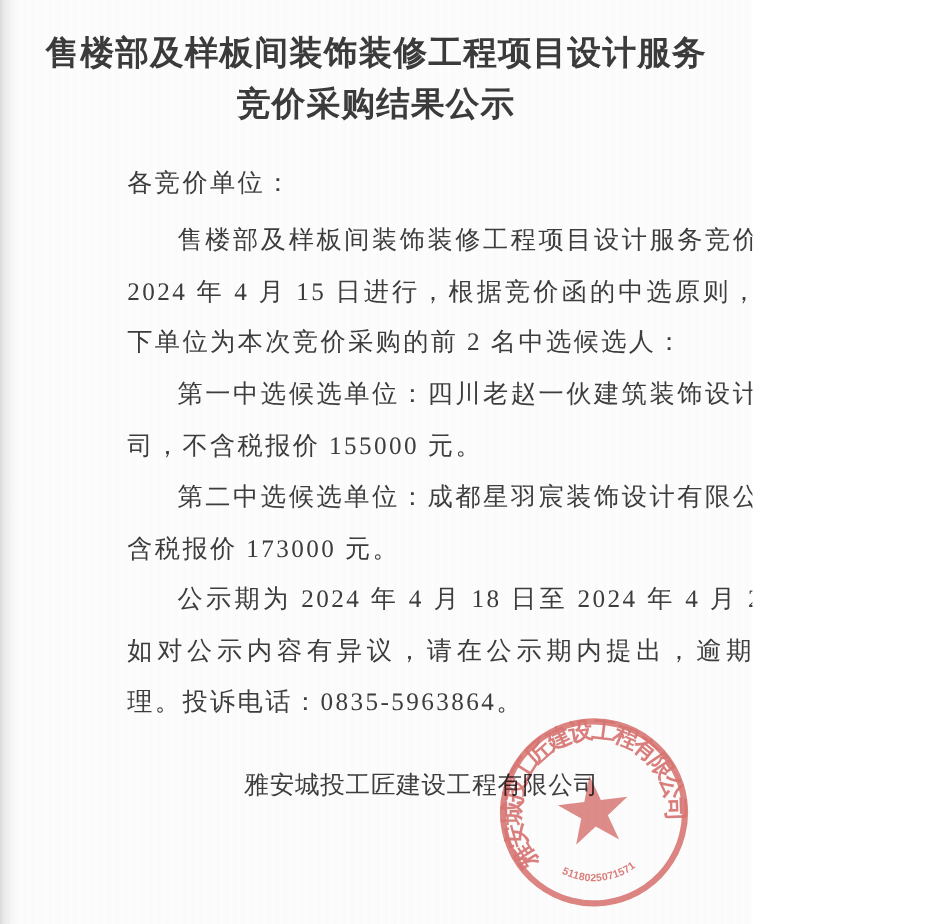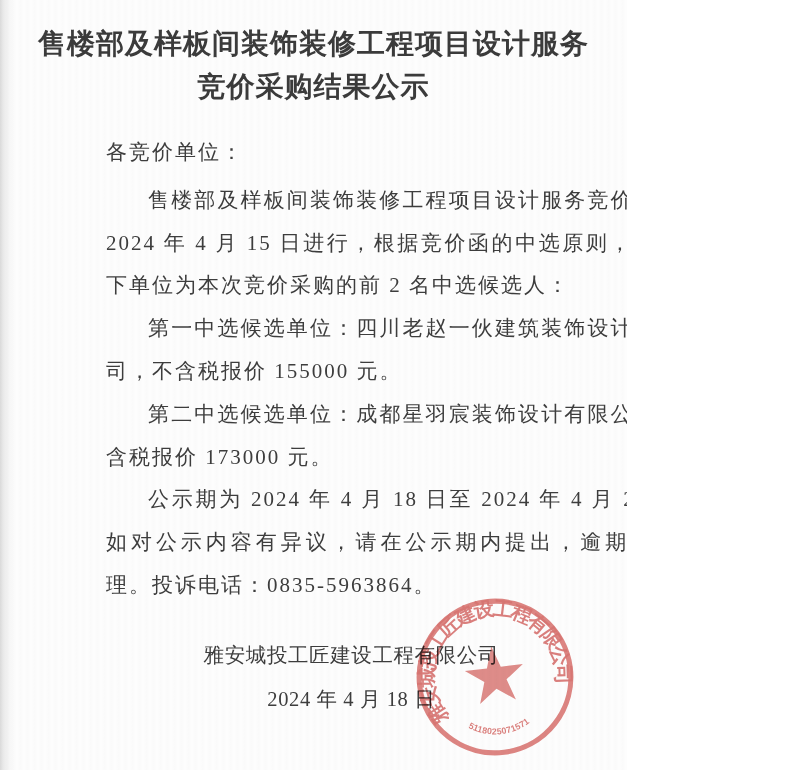--- a/index.html
+++ b/index.html
@@ -93,21 +93,20 @@
   <div class="doc-body">
     <p class="salutation">各竞价单位：</p>
     <p class="indent">售楼部及样板间装饰装修工程项目设计服务竞价采购于 2024 年 4 月 15 日进行，根据竞价函的中选原则，确定以下单位为本次竞价采购的前 2 名中选候选人：</p>
     <p class="indent">第一中选候选单位：四川老赵一伙建筑装饰设计有限公司，不含税报价 155000 元。</p>
     <p class="indent">第二中选候选单位：成都星羽宸装饰设计有限公司，不含税报价 173000 元。</p>
     <p class="indent">公示期为 2024 年 4 月 18 日至 2024 年 4 月 20 日，如对公示内容有异议，请在公示期内提出，逾期不予受理。投诉电话：0835-5963864。</p>
   </div>
 
   <div class="signature">
     <div>雅安城投工匠建设工程有限公司</div>
-    <div>2024 年 4 月 18 日</div>
   </div>
 
   <svg class="seal" viewBox="0 0 160 160" xmlns="http://www.w3.org/2000/svg" aria-hidden="true">
 
     <circle cx="80" cy="80" r="74" fill="none" stroke="#d0524e" stroke-width="5" opacity="0.9"></circle>
 
     <path id="sealRingPath" d="M 30.9 114.4 A 60 60 0 1 1 129.1 114.4" fill="none"></path>
     <text font-size="19.5" fill="#cf4f4b" opacity="0.92" font-family="Liberation Sans, DejaVu Sans, sans-serif" font-weight="bold">
       <textPath href="#sealRingPath" startOffset="0" textLength="240" lengthAdjust="spacing">雅安城投工匠建设工程有限公司</textPath>
     </text>

